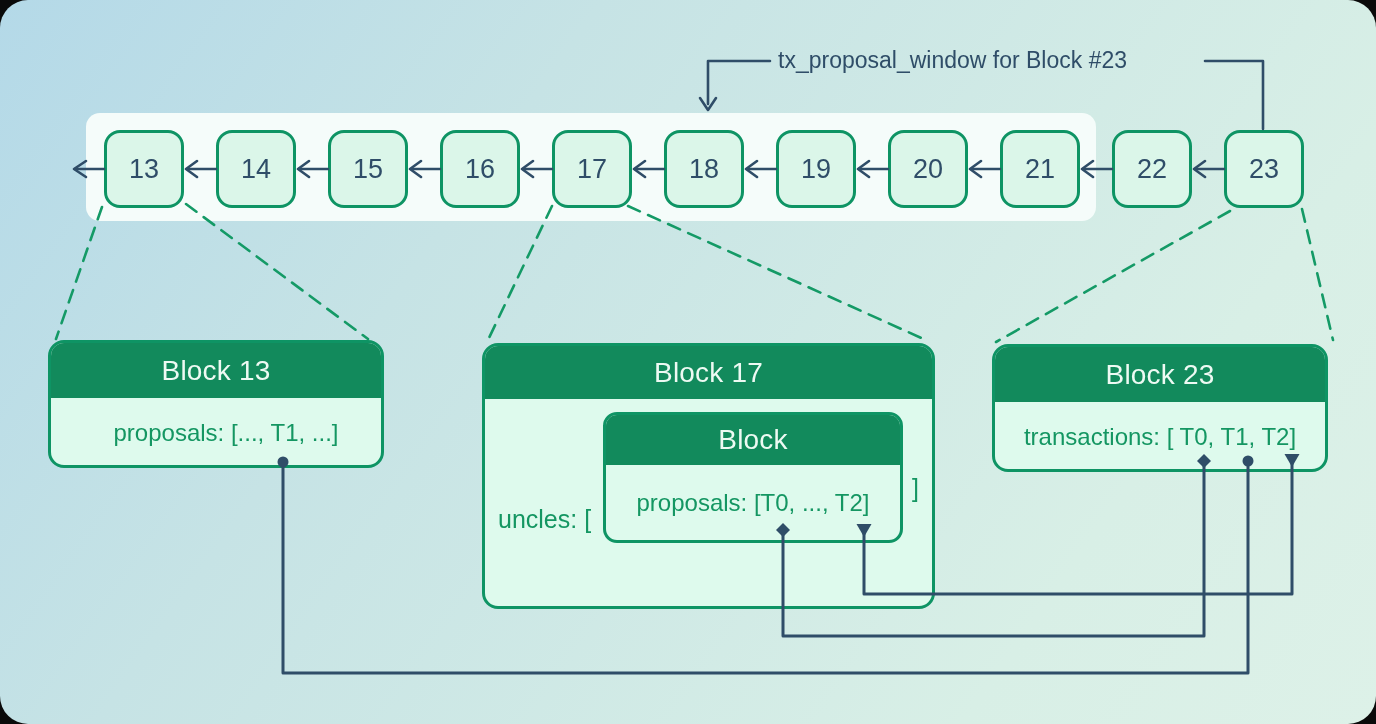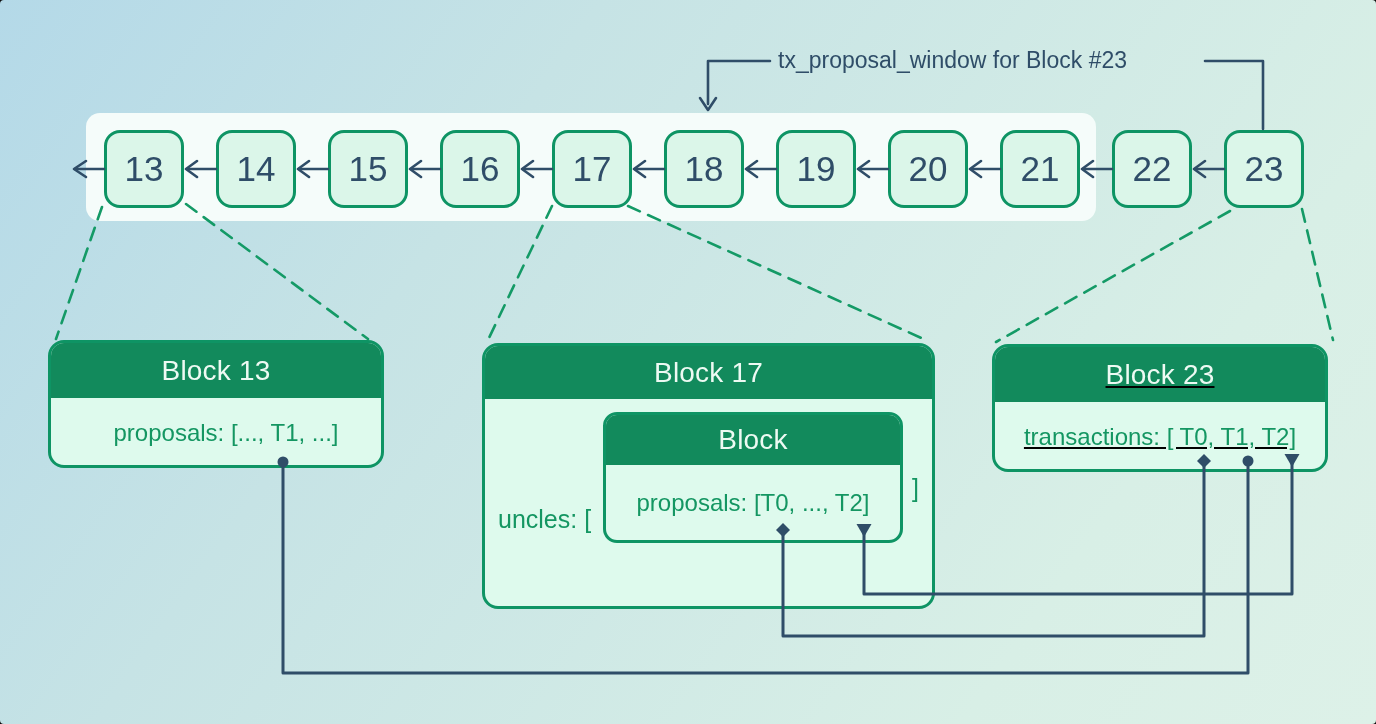--- a/index.html
+++ b/index.html
@@ -1,38 +1,38 @@
 <!DOCTYPE html>
 <html style="--canvas_bg_start: #b4d9e8; --canvas_bg_end: #d8efe6; --band_bg: #f5fcfa; --block_fill: #dbf6e9; --card_fill: #defaed; --green_border: #0e9464; --header_green: #128a5c; --header_text: #edfaf3; --body_text_green: #149662; --navy: #2f4d68; --dashed_green: #149a66;"><head>
 <meta charset="utf-8">
 <style>
   html,body{margin:0;padding:0;background:#0a0a0a;width:1376px;height:724px;overflow:hidden;
     font-family:"Liberation Sans", sans-serif;}
-  #canvas{position:relative;width:1376px;height:724px;border-radius:4px;overflow:hidden;
+  #canvas{position:relative;width:1376px;height:724px;border-radius:28px;overflow:hidden;
     background:linear-gradient(125deg,var(--canvas_bg_start) 0%,#c6e3e5 32%,var(--canvas_bg_end) 78%,#ddf1e8 100%);}
   
   .band{position:absolute;left:86px;top:113px;width:1010px;height:108px;border-radius:14px;
     background:var(--band_bg);}
   
   .chain-block{position:absolute;top:130px;width:80px;height:78px;box-sizing:border-box;
     border:3px solid var(--green_border);border-radius:16px;background:var(--block_fill);
     display:flex;align-items:center;justify-content:center;
-    font-size:35px;font-weight:500;color:var(--navy);}
+    font-size:27px;font-weight:500;color:var(--navy);}
   
   .anno{position:absolute;left:778px;top:47px;font-size:23px;font-weight:500;color:var(--navy);white-space:nowrap;}
   
   .card{position:absolute;box-sizing:border-box;border:3px solid var(--green_border);
     border-radius:16px;background:var(--card_fill);overflow:hidden;}
   .card-header{height:55px;background:var(--header_green);display:flex;align-items:center;justify-content:center;
     font-size:28px;color:var(--header_text);letter-spacing:.2px;}
   .card-body{display:flex;align-items:center;justify-content:center;
     font-size:24px;color:var(--body_text_green);}
   #card13{left:48px;top:340px;width:336px;height:128px;}
   #card13 .card-body{height:70px;padding-left:20px;}
-  #card23{left:992px;top:344px;width:336px;height:128px;text-decoration:underline;}
+  #card23{left:992px;top:344px;width:336px;height:128px;}
   #card23 .card-body{height:70px;}
   #card17{left:482px;top:343px;width:453px;height:266px;}
   #card17 .card-header{height:53px;}
   #nestedBlock{left:118px;top:66px;width:300px;height:131px;border-radius:14px;}
   #nestedBlock .card-header{height:50px;}
   #nestedBlock .card-body{height:75px;}
   .uncles-prefix{position:absolute;left:13px;top:136px;font-size:25px;color:var(--body_text_green);margin-top:23px;}
   .uncles-suffix{position:absolute;left:427px;top:128px;font-size:25px;color:var(--body_text_green);}
   svg.overlay{position:absolute;left:0;top:0;pointer-events:none;}
   .navy-line{stroke:var(--navy);stroke-width:2.6;fill:none;stroke-linecap:round;stroke-linejoin:round;}

